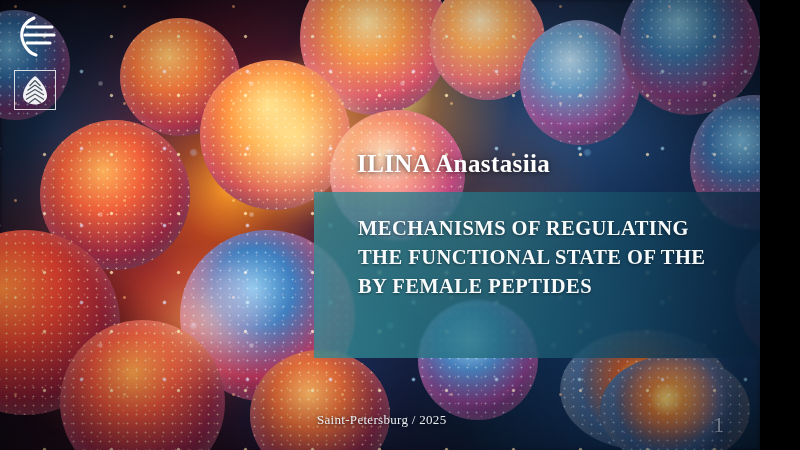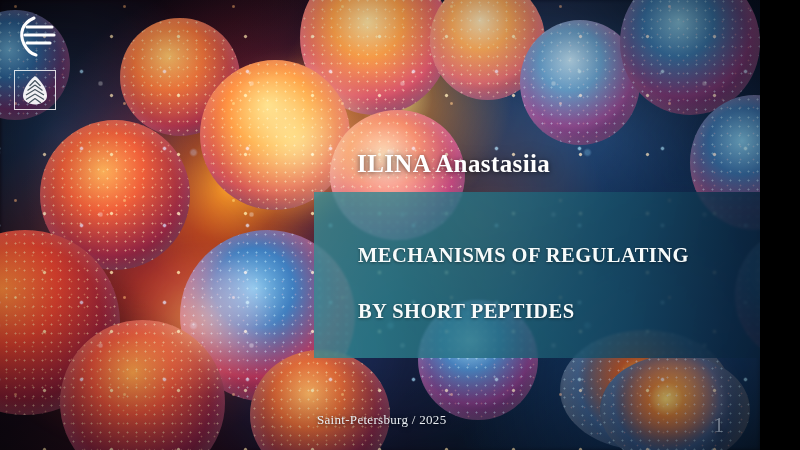--- a/index.html
+++ b/index.html
@@ -165,21 +165,21 @@
         rgba(8,26,48,0.88) 100%);
     backdrop-filter:blur(1px);
   }
   .title{
     position:absolute;left:358px;top:214px;width:420px;z-index:20;
     font-family:"Liberation Serif", serif;
     font-size:20.5px;line-height:29px;font-weight:bold;
     color:#f7fbfb;letter-spacing:.45px;
     text-shadow:0 1px 3px rgba(0,0,0,.45);
   }
-  .title .ln{display:block;white-space:nowrap;margin-top:27px;}
+  .title .ln{display:block;white-space:nowrap;}
 
   .footer{
     position:absolute;left:317px;top:412px;z-index:20;
     font-family:"Liberation Serif", serif;
     font-size:13px;color:#e9eef2;letter-spacing:.3px;
     text-shadow:0 1px 4px rgba(0,0,0,.7);
   }
   .slide-no{
     position:absolute;right:36px;bottom:12px;z-index:20;
     font-family:"Liberation Serif", serif;
@@ -284,19 +284,20 @@
       </svg>
     </div>
   </div>
 
   <div class="author">ILINA Anastasiia</div>
 
   <div class="panel"></div>
 
   <div class="title">
     <span class="ln">MECHANISMS OF REGULATING</span>
-    <span class="ln">BY SHORT PEPTIDES</span>
+    <span class="ln">THE FUNCTIONAL STATE OF THE</span>
+    <span class="ln">BY FEMALE PEPTIDES</span>
   </div>
 
   <div class="footer">Saint-Petersburg / 2025</div>
   <div class="slide-no">1</div>
 
 </div>
 
 </body></html>

